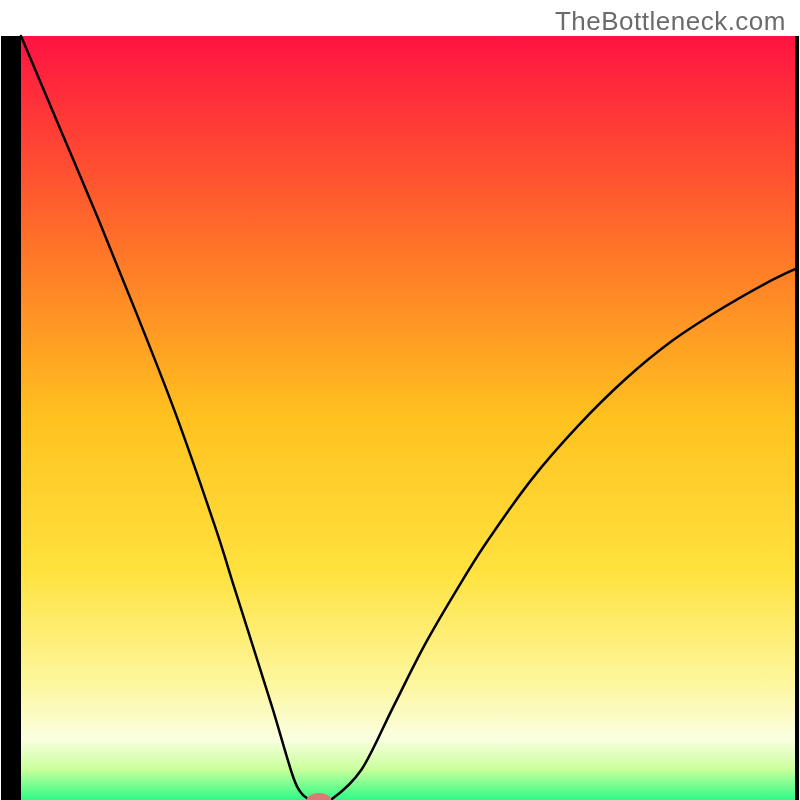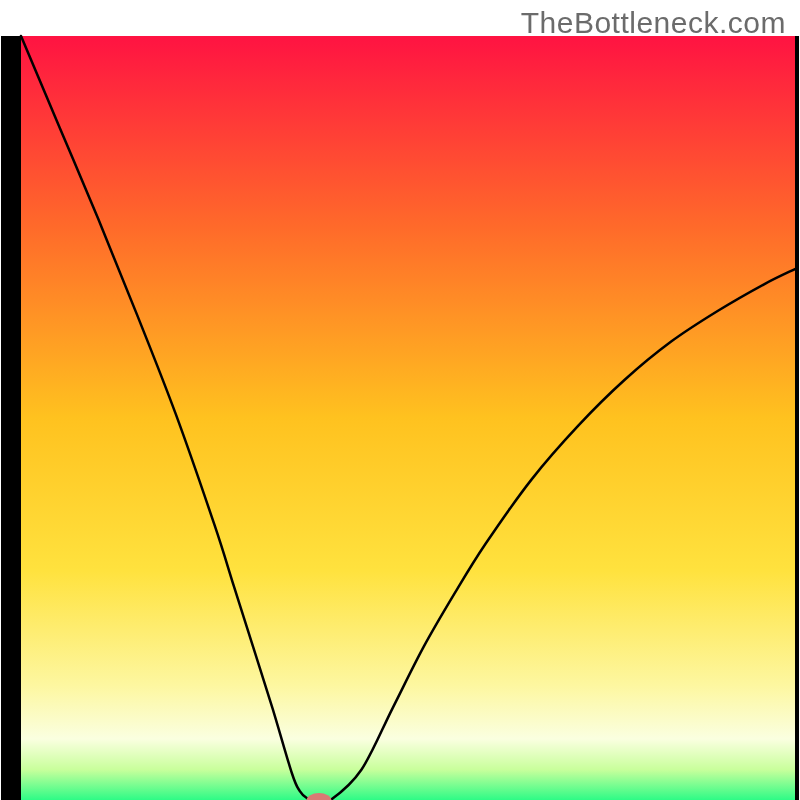--- a/index.html
+++ b/index.html
@@ -13,21 +13,21 @@
   }
   .wrap {
     position: relative;
     width: 800px;
     height: 800px;
   }
   .watermark {
     position: absolute;
     top: 6px;
     right: 14px;
-    font-size: 30px;
+    font-size: 26px;
     font-weight: 500;
     color: #6b6b6b;
     letter-spacing: 0.5px;
     user-select: none;
     z-index: 3;
   }
   svg.chart {
     position: absolute;
     left: 0;
     top: 0;

